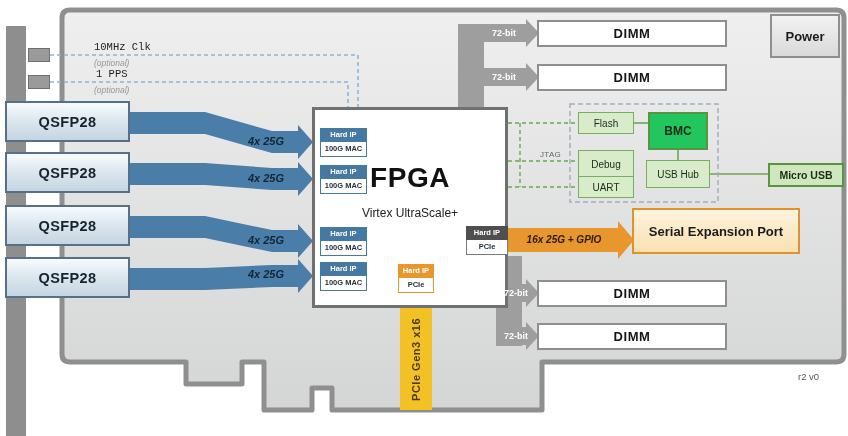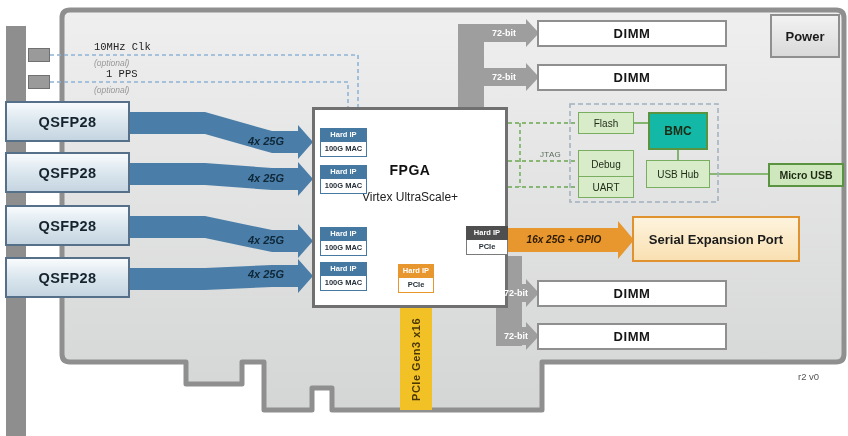--- a/index.html
+++ b/index.html
@@ -25,27 +25,27 @@
   .ip-head { height:14px; line-height:14px; text-align:center; color:#fff; font-size:7.5px; font-weight:bold; }
   .ip-body { height:15px; line-height:13px; text-align:center; font-size:7.5px; font-weight:bold;
              color:#26313b; background:#fff; }
   .mac .ip-head { background:#4679a1; }
   .mac .ip-body { border:1px solid #4679a1; border-top:none; }
   .pcie-dark .ip-head { background:#4f4f4f; }
   .pcie-dark .ip-body { border:1px solid #7a7a7a; border-top:none; }
   .pcie-orange .ip-head { background:#e8962e; }
   .pcie-orange .ip-body { border:1px solid #e8962e; border-top:none; }
   .fpga-title { position:absolute; left:0; right:0; top:52px; text-align:center; }
-  .fpga-title .t1 { font-weight:bold; font-size:14px; color:#111; letter-spacing:.5px; }
+  .fpga-title .t1 { font-weight:bold; font-size:28px; color:#111; letter-spacing:.5px; }
   .fpga-title .t2 { font-size:12px; color:#222; margin-top:12px; }
   .fpga-title .t3 { font-size:12px; color:#222; margin-top:3px; }
   .powerbox { position:absolute; left:770px; top:14px; width:70px; height:44px;
               background:linear-gradient(180deg,#f2f2f2,#d9d9d9); border:2px solid #8f8f8f;
               display:flex; align-items:center; justify-content:center; font-weight:bold; font-size:13px; color:#1b1b1b; }
-  .serial { position:absolute; left:632px; top:216px; width:168px; height:46px;
+  .serial { position:absolute; left:632px; top:208px; width:168px; height:46px;
             background:linear-gradient(180deg,#fdf3dd,#f9e0b2); border:2.5px solid #e0922f;
             display:flex; align-items:center; justify-content:center;
             font-weight:bold; font-size:13px; color:#1b1b1b; }
   .bracket { position:absolute; left:6px; top:26px; width:20px; height:410px; background:#8e8e8e; }
   .clk-conn { position:absolute; width:22px; height:14px; background:#9a9a9a; border:1px solid #707070; }
   .clk-lbl { font-size:10.5px; color:#222;font-family:Liberation Mono, monospace; }
   .opt-lbl { font-size:8.5px; font-style:italic; color:#979797; }
   .vwrap { position:absolute; left:400px; top:308px; width:32px; height:102px;
            display:flex; align-items:center; justify-content:center; }
   .vtext { writing-mode:vertical-rl; transform:rotate(180deg); font-weight:bold; font-size:11px;
@@ -101,21 +101,21 @@
 
     <rect x="570" y="104" width="148" height="98" fill="none" stroke="#a3b0bd" stroke-width="1.5" stroke-dasharray="5 3"></rect>
   </svg>
 
   <div class="bracket"></div>
 
   <div class="clk-conn" style="left:28px; top:48px;"></div>
   <div class="clk-conn" style="left:28px; top:75px;"></div>
   <div class="lbl clk-lbl" style="left:94px; top:41px;">10MHz Clk</div>
   <div class="lbl opt-lbl" style="left:94px; top:58px;">(optional)</div>
-  <div class="lbl clk-lbl" style="left:106px; top:68px;">1 PPS</div>
+  <div class="lbl clk-lbl" style="left:96px; top:68px;">1 PPS</div>
   <div class="lbl opt-lbl" style="left:94px; top:85px;">(optional)</div>
 
   <div class="qsfp" style="top:101px;">
       <span>QSFP28</span>
     </div>
   <div class="qsfp" style="top:152px;">
       <span>QSFP28</span>
     </div>
   <div class="qsfp" style="top:205px;">
       <span>QSFP28</span>
@@ -180,21 +180,21 @@
   <div class="bus-lbl" style="left:496px; top:288px; width:40px;">72-bit</div>
   <div class="bus-lbl" style="left:496px; top:331px; width:40px;">72-bit</div>
 
   <div class="powerbox">
       <span>Power</span>
     </div>
 
   <div class="greenbox" style="left:578px; top:112px; width:56px; height:22px;">
       <span>Flash</span>
     </div>
-  <div class="greenbox" style="left:648px; top:112px; width:60px; height:38px; background:#14b8a6; border:2px solid #5a9440; font-weight:bold; font-size:12px;">
+  <div class="greenbox" style="left:648px; top:112px; width:60px; height:38px; background:#22c55e; border:2px solid #5a9440; font-weight:bold; font-size:12px;">
       <span>BMC</span>
     </div>
   <div class="greenbox" style="left:578px; top:150px; width:56px; height:28px;">
       <span>Debug</span>
     </div>
   <div class="greenbox" style="left:578px; top:176px; width:56px; height:22px;">
       <span>UART</span>
     </div>
   <div class="greenbox" style="left:646px; top:160px; width:64px; height:28px;">
       <span>USB Hub</span>

